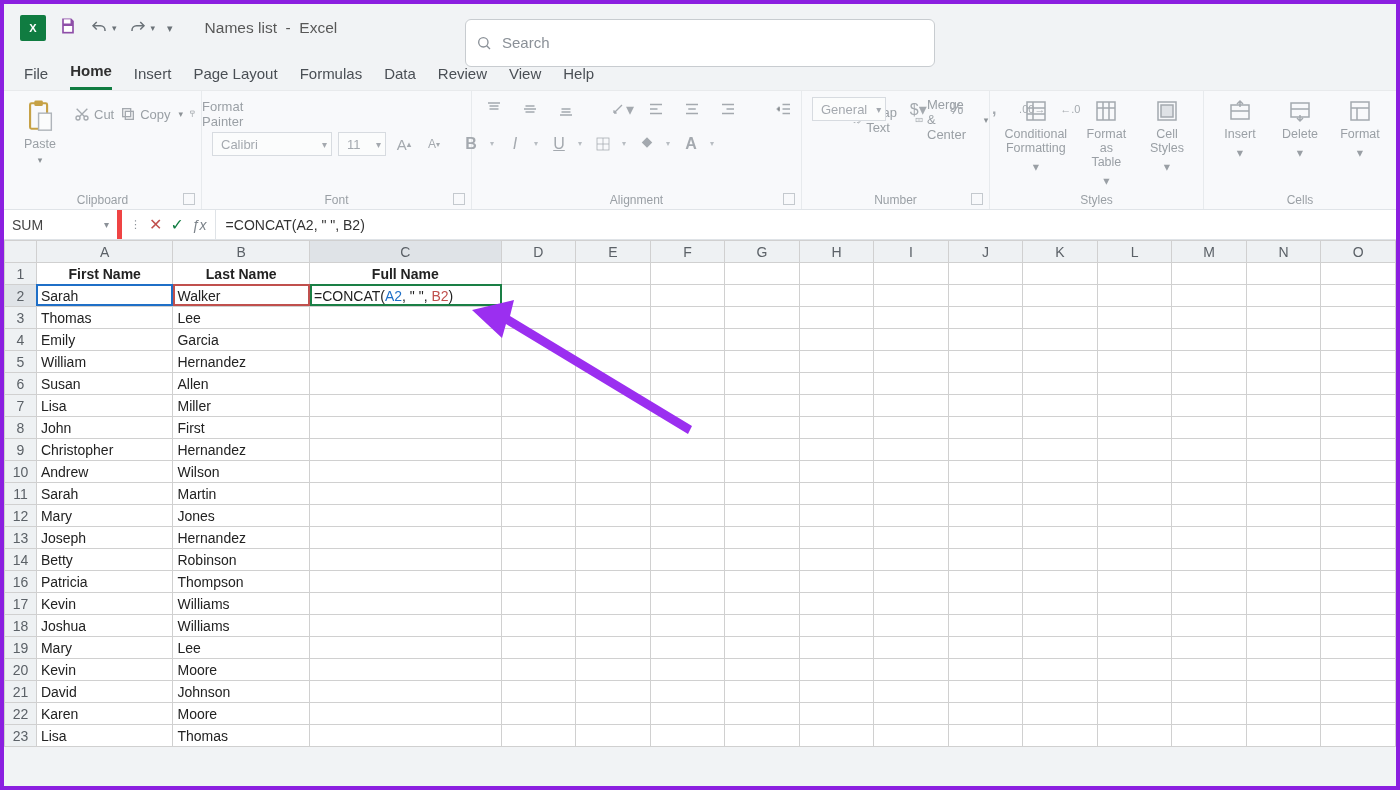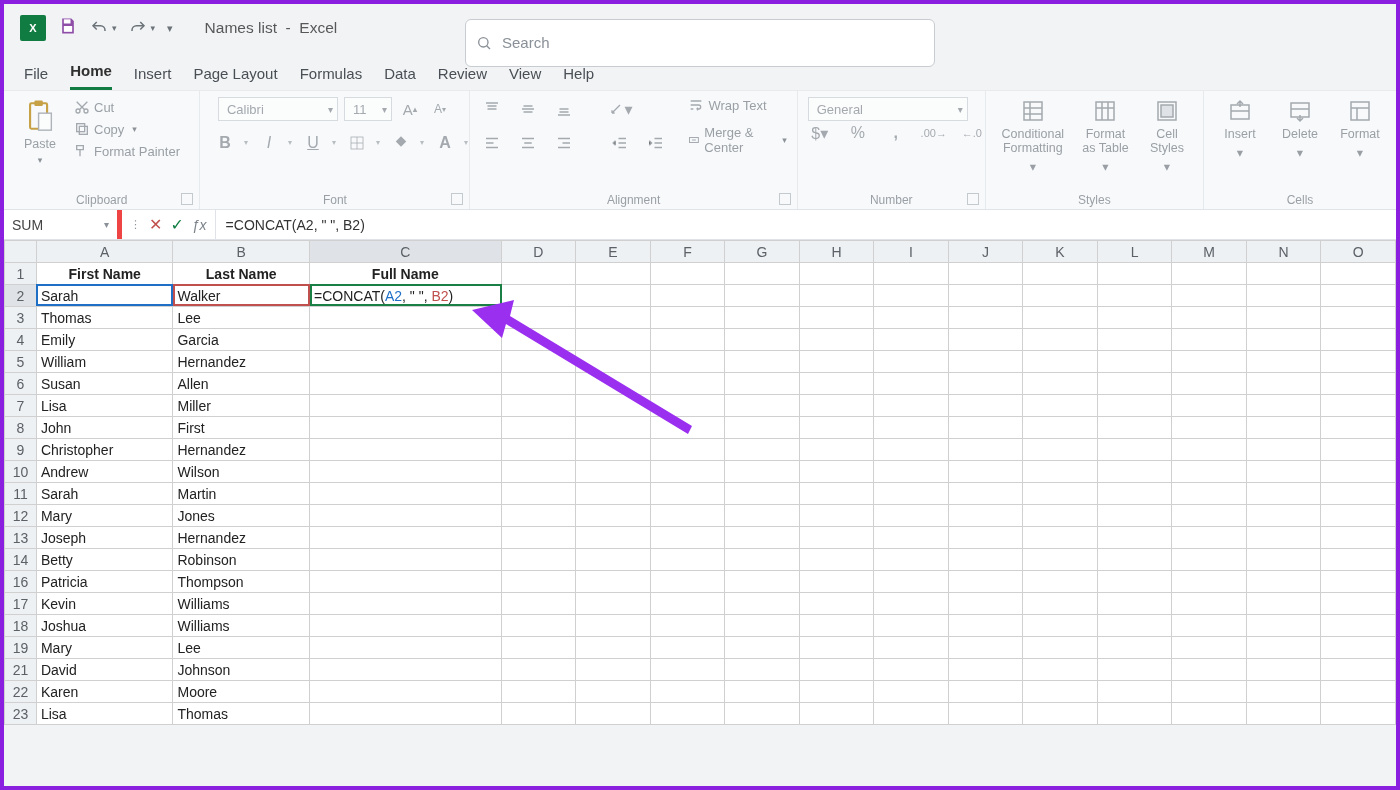--- a/index.html
+++ b/index.html
@@ -40,21 +40,21 @@
   .ribbon{height:120px;background:#fbfcfd;border-top:1px solid #e5e7ea;border-bottom:1px solid #dbe0e4;display:flex;}
   .group{position:relative;border-right:1px solid #e4e7eb;height:100%;padding:6px 10px 18px;display:flex;flex-direction:column;}
   .group-body{flex:1;display:flex;gap:8px;align-items:flex-start;}
   .group-label{position:absolute;bottom:2px;left:0;right:0;text-align:center;font-size:12px;color:#7d848b;}
   .grp-launcher{position:absolute;right:6px;bottom:4px;width:12px;height:12px;border:1px solid #b5bbc1;}
   .grp-launcher::after{content:'';position:absolute;right:-1px;bottom:-1px;width:5px;height:5px;border-right:1px solid #b5bbc1;border-bottom:1px solid #b5bbc1;}
   .rbtn{display:flex;flex-direction:column;align-items:center;justify-content:center;gap:4px;color:#7d848b;font-size:12.5px;padding:2px 4px;min-width:52px;text-align:center;}
   .rbtn svg{width:24px;height:24px;}
   .rbig svg{width:34px;height:34px;}
   .row{display:flex;align-items:center;gap:6px;}
-  .stack{display:flex;flex-direction:column;gap:4px;}
+  .stack{display:flex;flex-direction:row;gap:4px;}
   .mini{display:flex;align-items:center;gap:4px;color:#7d848b;font-size:13px;}
   .mini svg{width:16px;height:16px;}
   .sel{height:24px;border:1px solid #cfd4d9;background:#fff;color:#8b9198;font-size:13px;padding:0 18px 0 8px;position:relative;display:inline-flex;align-items:center;}
   .sel::after{content:'▾';position:absolute;right:4px;font-size:10px;color:#8b9198;}
   .iconbtn{width:24px;height:24px;display:inline-flex;align-items:center;justify-content:center;color:#8b9198;}
   .iconbtn svg{width:18px;height:18px;}
   .split .iconbtn{width:30px;position:relative;}
   .split .iconbtn::after{content:'▾';font-size:8px;position:absolute;right:-8px;top:7px;color:#a5abb2;}
 
   
@@ -293,21 +293,21 @@
             <span>Merge &amp; Center</span>
             <span class="qat-chev" style="margin-left:6px;">▾</span>
           </div>
      </div>
     </div>
     <div class="group-label">Alignment</div>
     <div class="grp-launcher"></div>
   </div>
 
   <div class="group" style="width:188px">
-    <div class="group-body stack" style="gap:0;">
+    <div class="group-body stack" style="gap:20px;">
       <span class="sel" style="width:160px">General</span>
       <div class="row" style="gap:14px;">
         <span class="iconbtn">$▾</span>
         <span class="iconbtn">%</span>
         <span class="iconbtn">
             <b>,</b>
           </span>
         <span class="iconbtn" style="font-size:11px;">.00→</span>
         <span class="iconbtn" style="font-size:11px;">←.0</span>
       </div>
@@ -723,20 +723,38 @@
           <td></td>
           <td></td>
           <td></td>
           <td></td>
           <td></td>
           <td></td>
           <td></td>
           <td></td>
         </tr>
         <tr>
+          <th class="rowh">20</th>
+          <td>Kevin</td>
+          <td>Moore</td>
+          <td></td>
+          <td></td>
+          <td></td>
+          <td></td>
+          <td></td>
+          <td></td>
+          <td></td>
+          <td></td>
+          <td></td>
+          <td></td>
+          <td></td>
+          <td></td>
+          <td></td>
+        </tr>
+        <tr>
           <th class="rowh">21</th>
           <td>David</td>
           <td>Johnson</td>
           <td></td>
           <td></td>
           <td></td>
           <td></td>
           <td></td>
           <td></td>
           <td></td>

